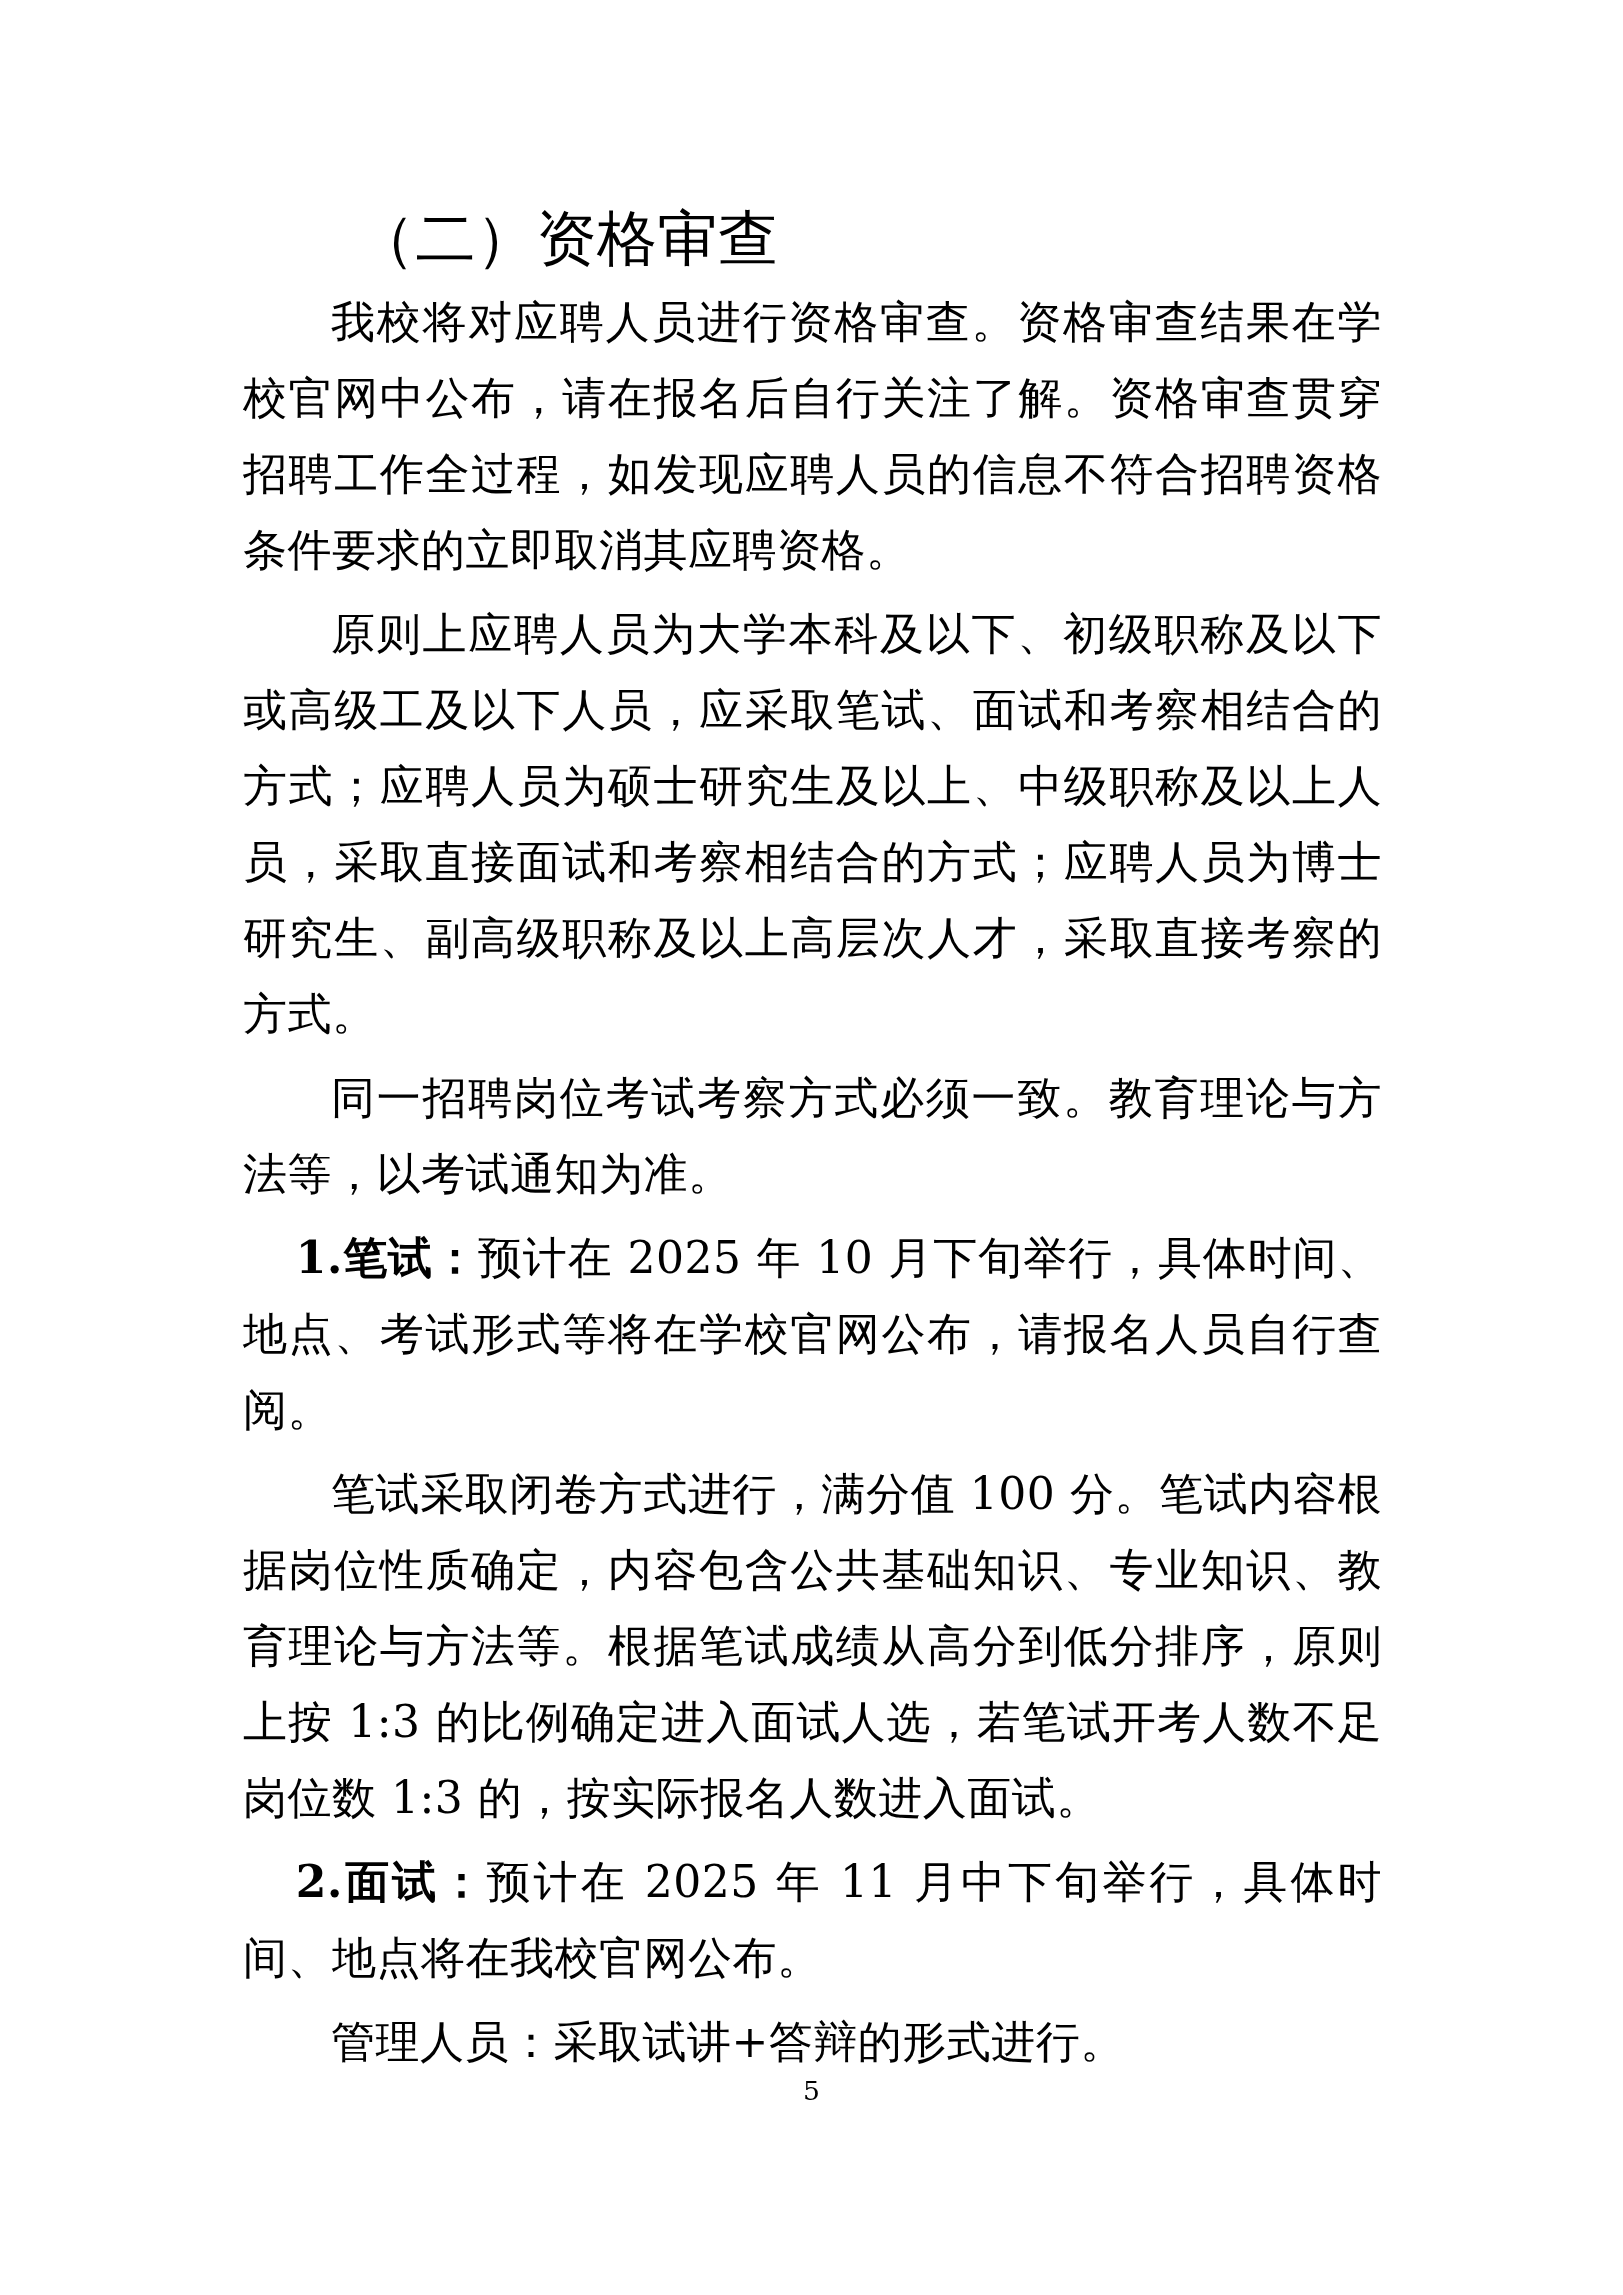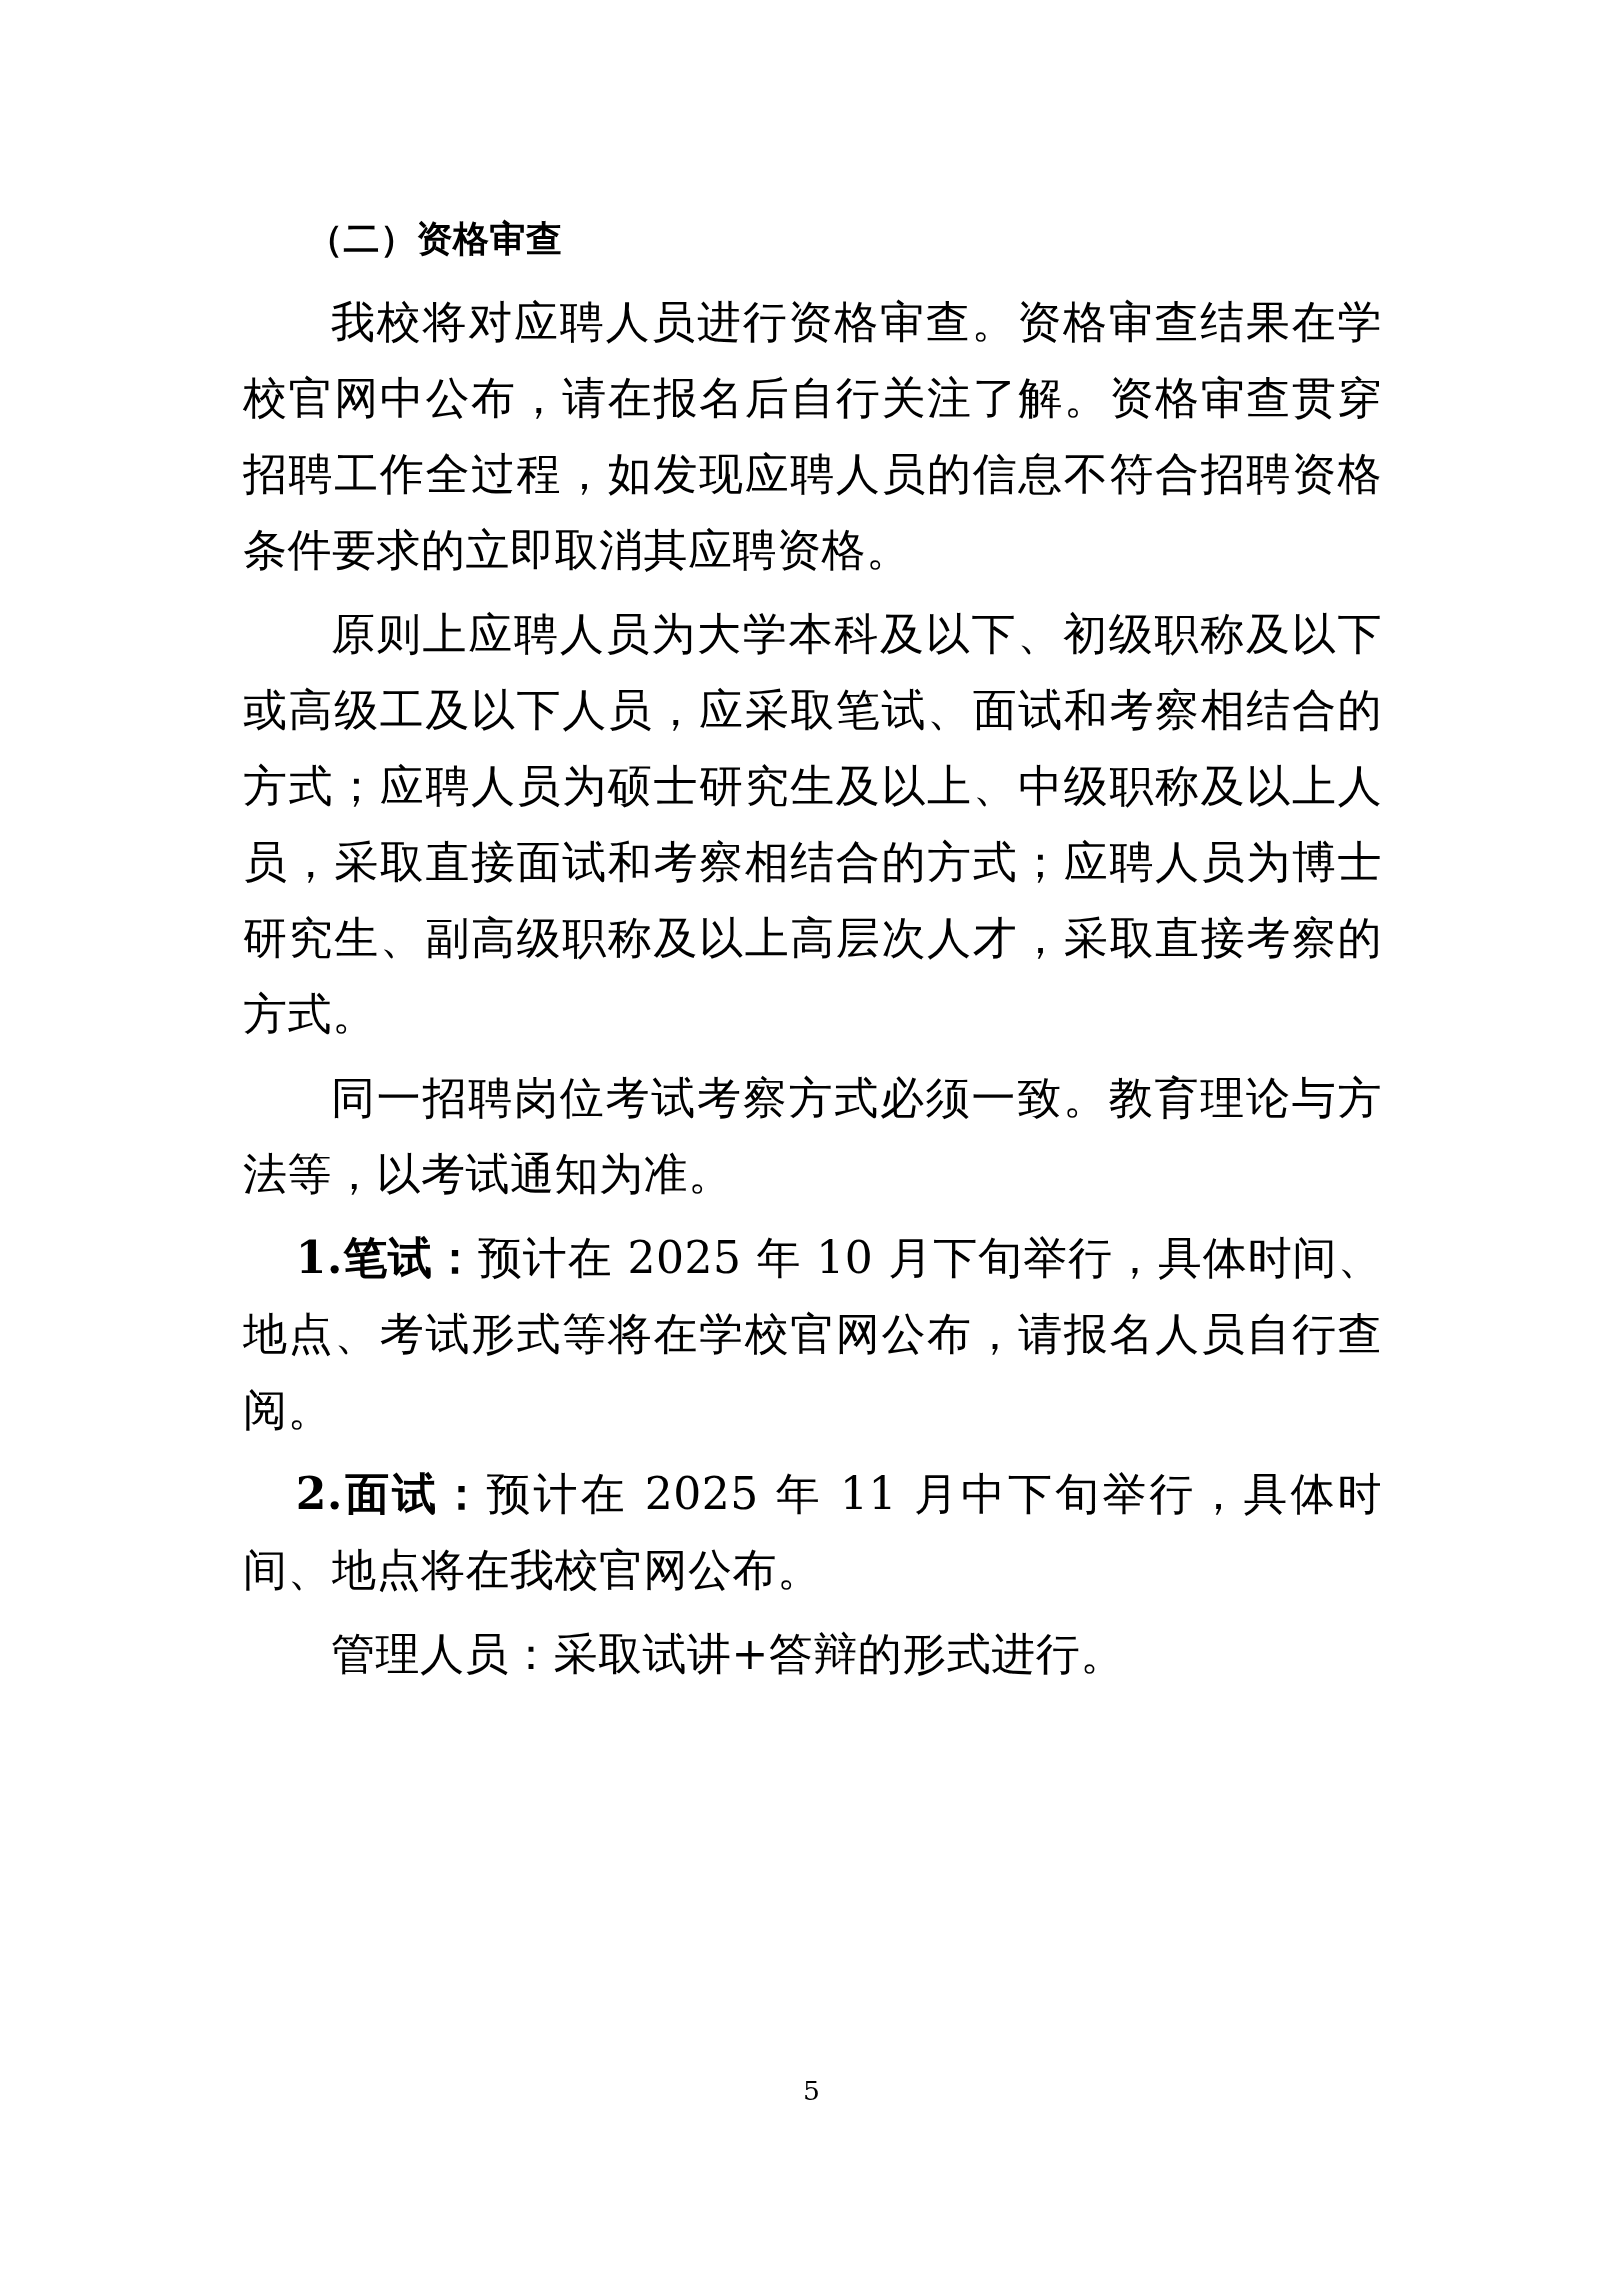--- a/index.html
+++ b/index.html
@@ -22,22 +22,22 @@
     width: 1155px;
     font-family: "DejaVu Serif", "Liberation Serif", serif;
     font-size: 44px;
     line-height: 76px;
     text-align: justify;
     text-justify: inter-ideograph;
     letter-spacing: 0.5px;
   }
   .heading {
     margin: 0;
-    font-size: 36px;
-    font-weight: bold;
+    font-size: 60px;
+    font-weight: normal;
     text-indent: 2em;
     line-height: 76px;
     font-family: "DejaVu Serif", "Liberation Serif", serif;
   }
   .para {
     margin: 8px;
     text-indent: 2em;
   }
   .para.numbered {
     text-indent: 1.2em;
@@ -67,20 +67,21 @@
 
     <p class="para">我校将对应聘人员进行资格审查。资格审查结果在学校官网中公布，请在报名后自行关注了解。资格审查贯穿招聘工作全过程，如发现应聘人员的信息不符合招聘资格条件要求的立即取消其应聘资格。</p>
 
 
     <p class="para">原则上应聘人员为大学本科及以下、初级职称及以下或高级工及以下人员，应采取笔试、面试和考察相结合的方式；应聘人员为硕士研究生及以上、中级职称及以上人员，采取直接面试和考察相结合的方式；应聘人员为博士研究生、副高级职称及以上高层次人才，采取直接考察的方式。</p>
 
     <p class="para">同一招聘岗位考试考察方式必须一致。教育理论与方法等，以考试通知为准。</p>
 
     <p class="para numbered"><span class="lead">1.笔试：</span><span>预计在 2025 年 10 月下旬举行，具体时间、地点、考试形式等将在学校官网公布，请报名人员自行查阅。</span></p>
 
+    <p class="para">笔试采取闭卷方式进行，满分值 100 分。笔试内容根据岗位性质确定，内容包含公共基础知识、专业知识、教育理论与方法等。根据笔试成绩从高分到低分排序，原则上按 1:3 的比例确定进入面试人选，若笔试开考人数不足岗位数 1:3 的，按实际报名人数进入面试。</p>
 
     <p class="para numbered"><span class="lead">2.面试：</span><span>预计在 2025 年 11 月中下旬举行，具体时间、地点将在我校官网公布。</span></p>
 
     <p class="para">管理人员：采取试讲+答辩的形式进行。</p>
 
 
   </main>
 
   <footer class="footer">
     <span class="page-number">5</span>

